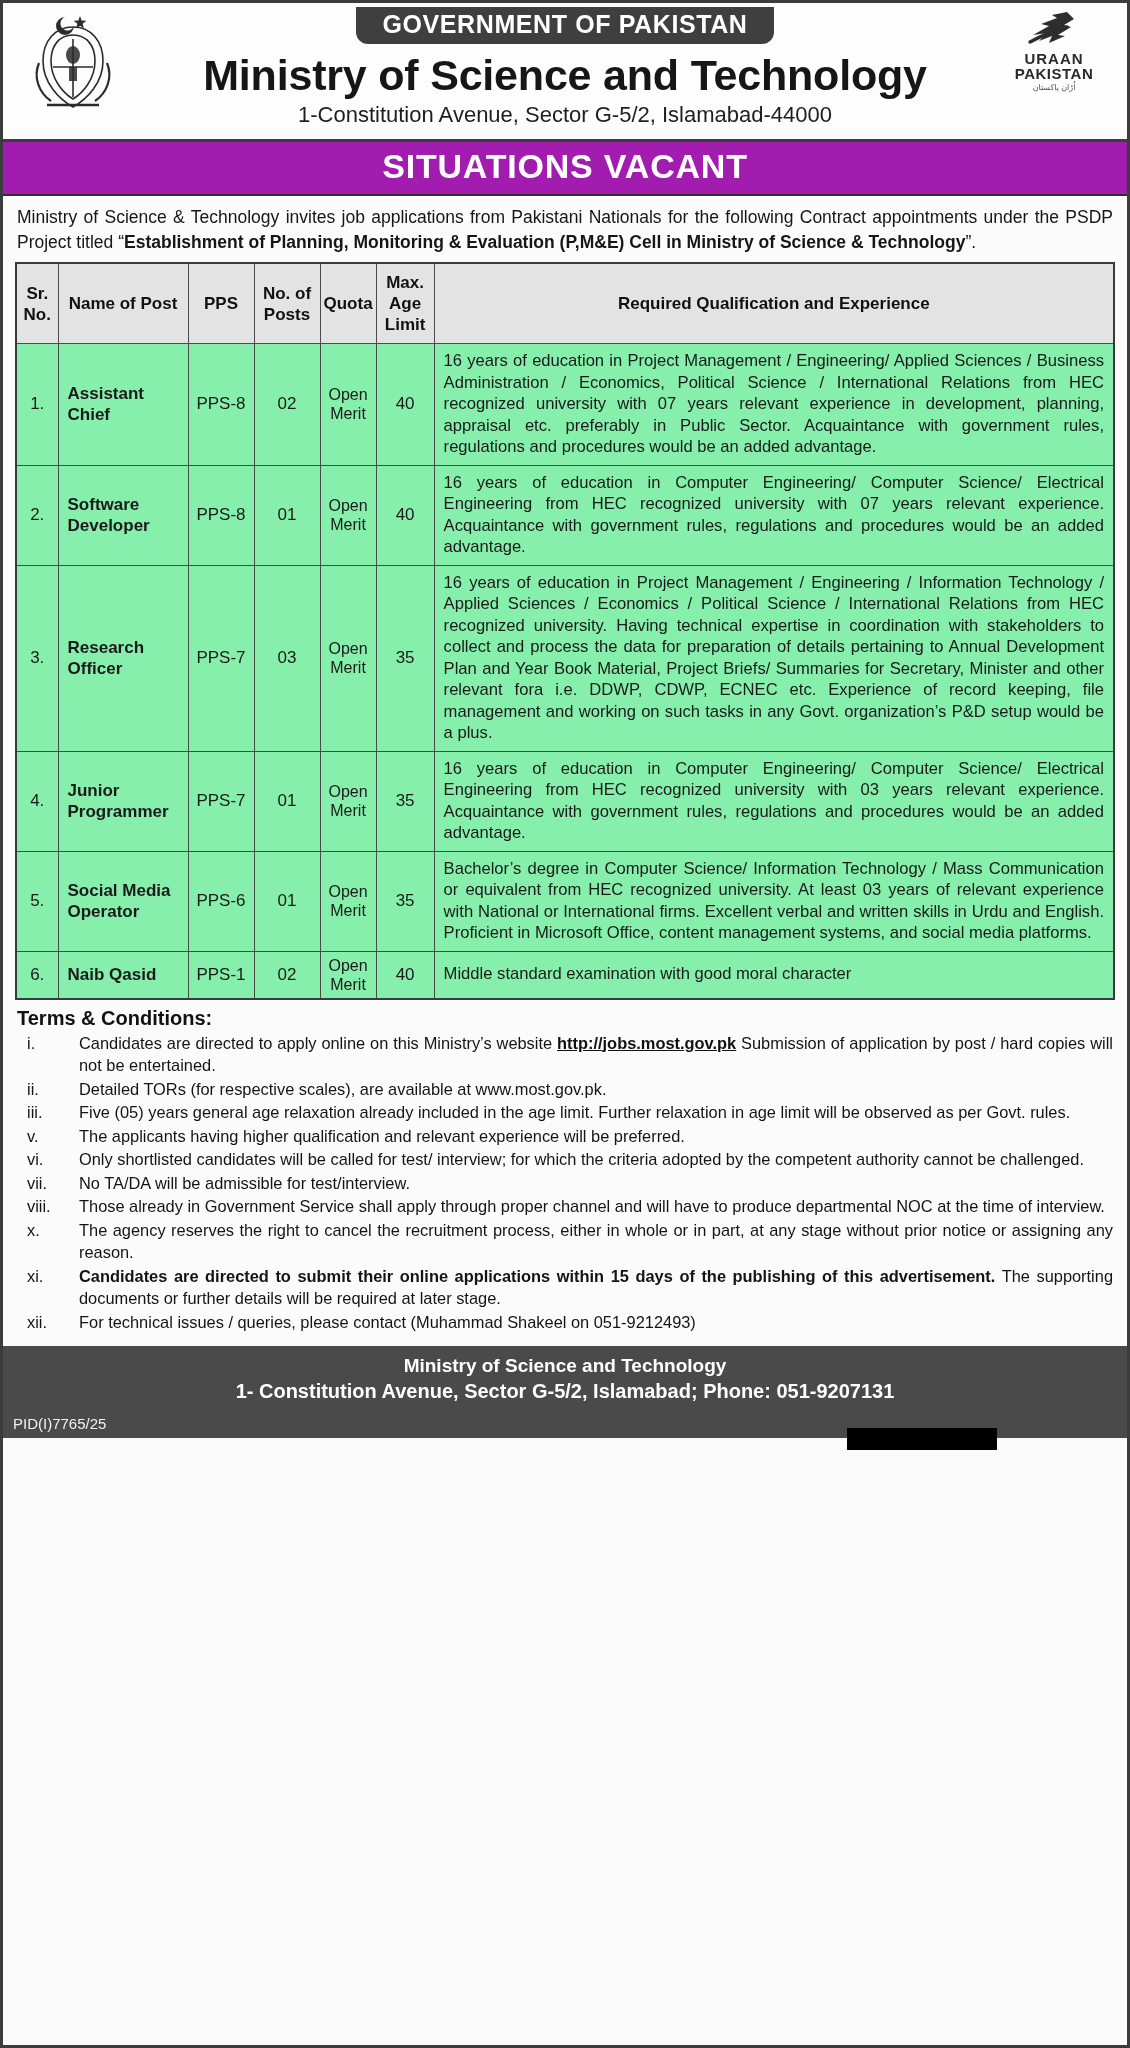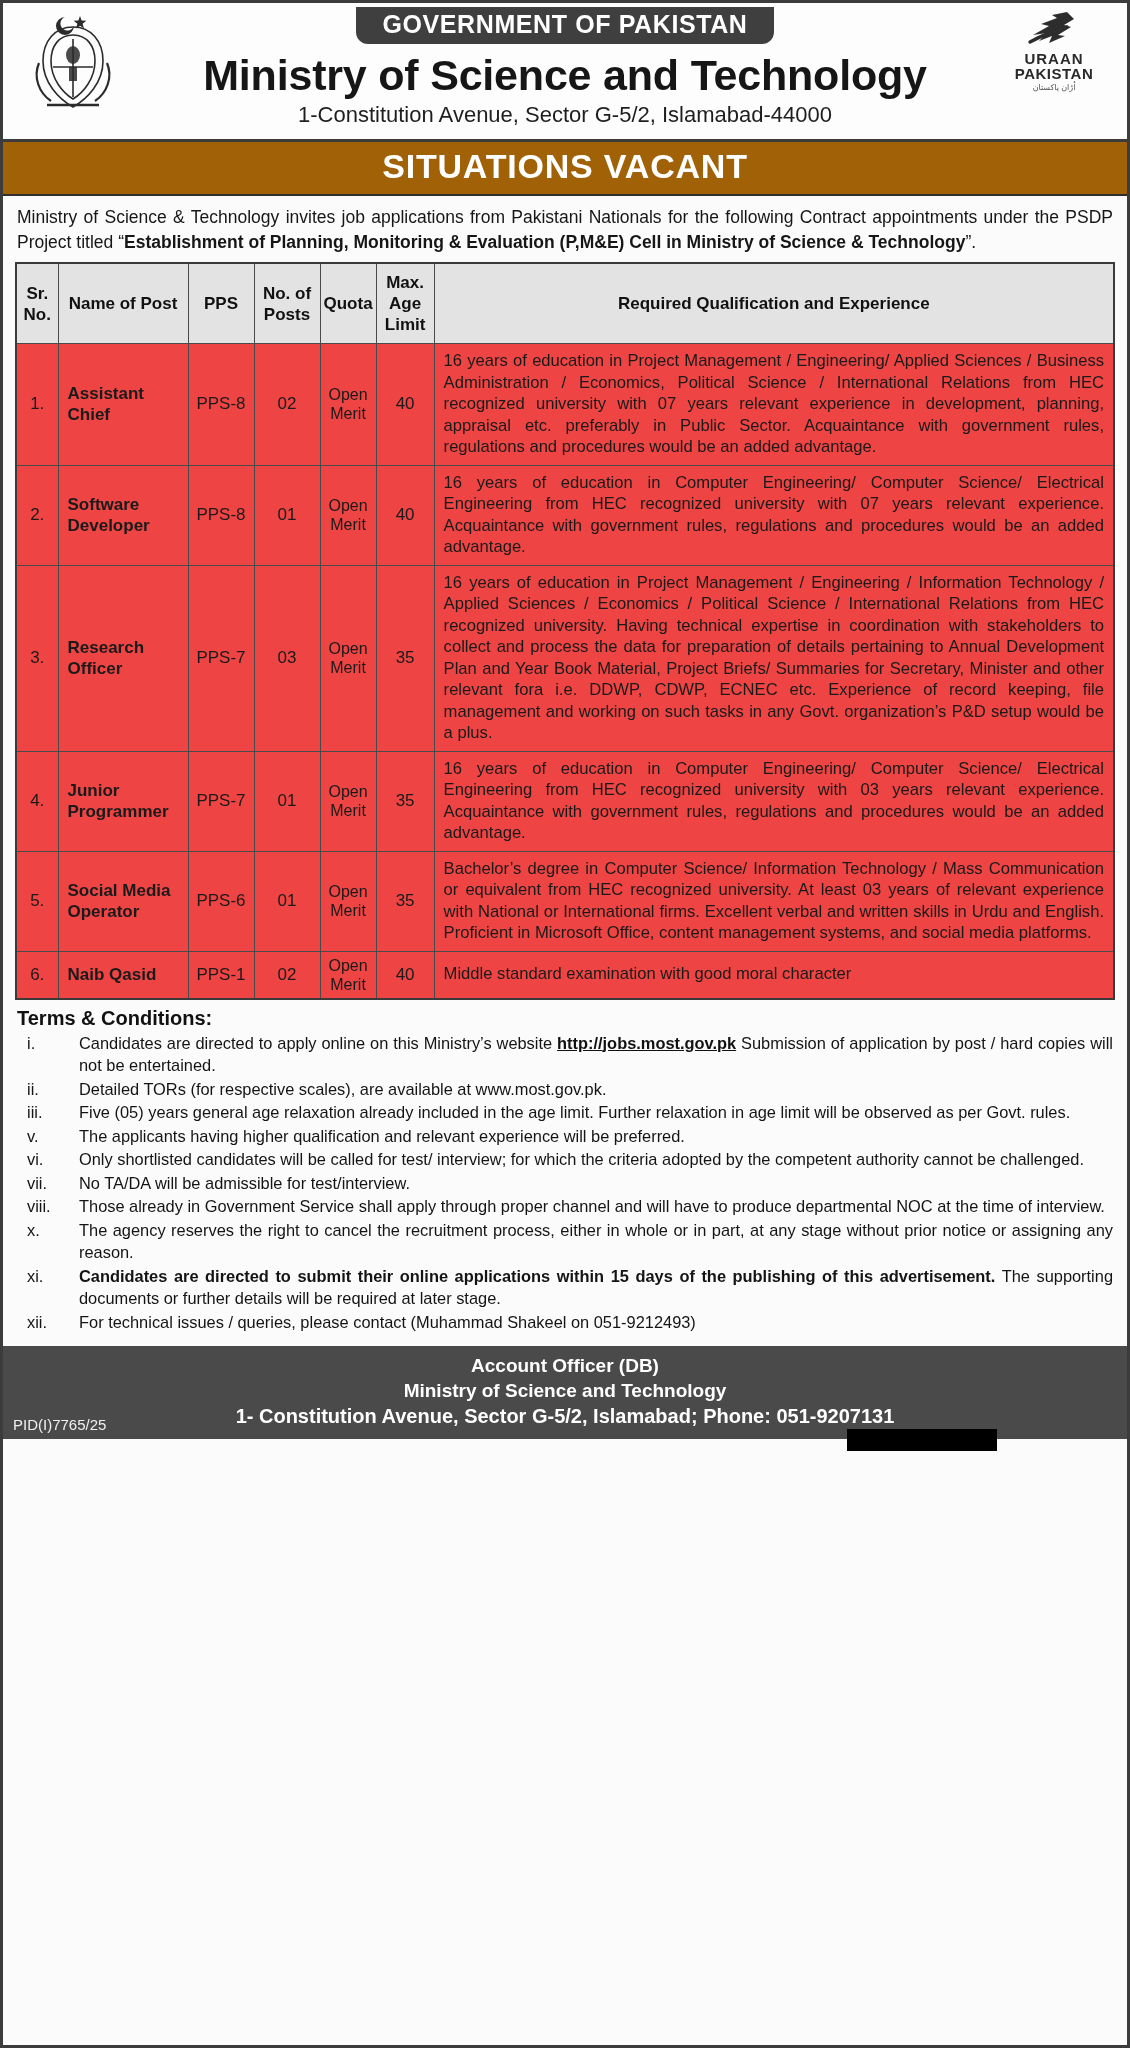--- a/index.html
+++ b/index.html
@@ -75,21 +75,21 @@
     color: #161616;
   }
   .ministry-addr {
     font-size: 22px;
     line-height: 28px;
     margin-top: 1px;
     color: #1e1e1e;
   }
 
   .vacant-bar {
-    background: #a16207;
+    background: #a21caf;
     color: #ffffff;
     text-align: center;
     font-size: 34px;
     font-weight: bold;
     letter-spacing: 0.8px;
     padding: 5px 0 8px 0;
     border-bottom: 2px solid #2f2f2f;
   }
 
   
@@ -101,21 +101,21 @@
     color: #161616;
   }
   .intro b { font-weight: bold; }
 
   
   .tbl-wrap { padding: 0 12px; }
   table.jobs {
     width: 100%;
     border-collapse: collapse;
     border: 2px solid #3a3a3a;
-    background: #ef4444;
+    background: #86efac;
   }
   table.jobs th, table.jobs td {
     border: 1px solid #4a4a4a;
     vertical-align: middle;
   }
   table.jobs thead th {
     background: #e3e3e3;
     font-size: 17px;
     font-weight: bold;
     line-height: 21px;
@@ -345,20 +345,19 @@
       <li><span class="rn">v.</span><span>The applicants having higher qualification and relevant experience will be preferred.</span></li>
       <li><span class="rn">vi.</span><span>Only shortlisted candidates will be called for test/ interview; for which the criteria adopted by the competent authority cannot be challenged.</span></li>
       <li><span class="rn">vii.</span><span>No TA/DA will be admissible for test/interview.</span></li>
       <li><span class="rn">viii.</span><span>Those already in Government Service shall apply through proper channel and will have to produce departmental NOC at the time of interview.</span></li>
       <li><span class="rn">x.</span><span>The agency reserves the right to cancel the recruitment process, either in whole or in part, at any stage without prior notice or assigning any reason.</span></li>
       <li><span class="rn">xi.</span><b>Candidates are directed to submit their online applications within 15 days of the publishing of this advertisement.</b><span> The supporting documents or further details will be required at later stage.</span></li>
       <li><span class="rn">xii.</span><span>For technical issues / queries, please contact (Muhammad Shakeel on 051-9212493)</span></li>
     </ol>
 
   <div class="footer">
-    <div class="l1">Account Officer (DB)</div>
     <div class="l2">Ministry of Science and Technology</div>
     <div class="l3">1- Constitution Avenue, Sector G-5/2, Islamabad; Phone: 051-9207131</div>
     <div class="pid">PID(I)7765/25</div>
     <div class="blackbox"></div>
   </div>
 
 </div>
 
 </body></html>

